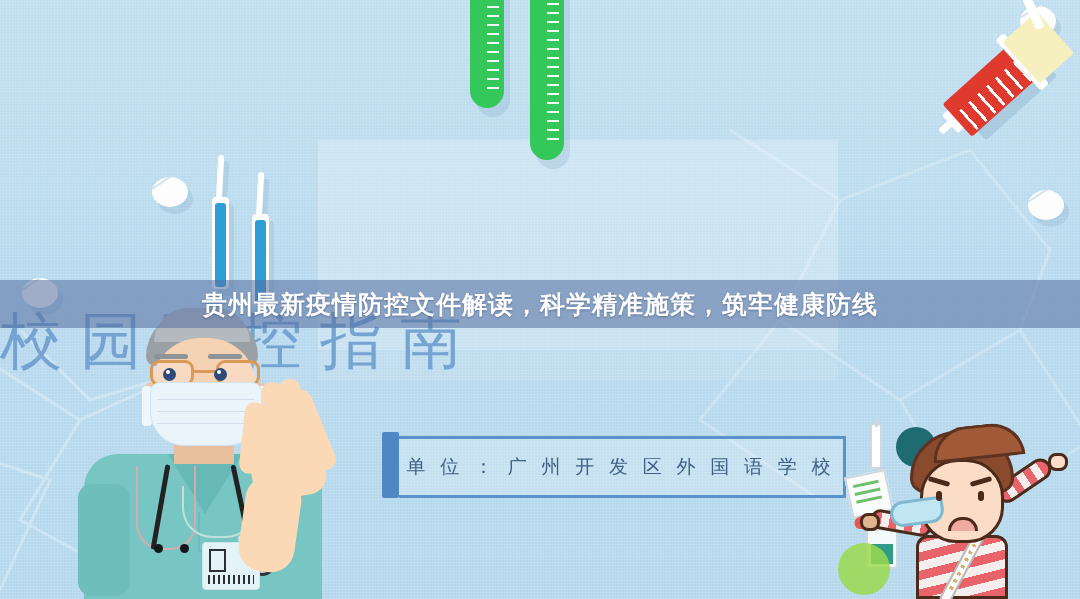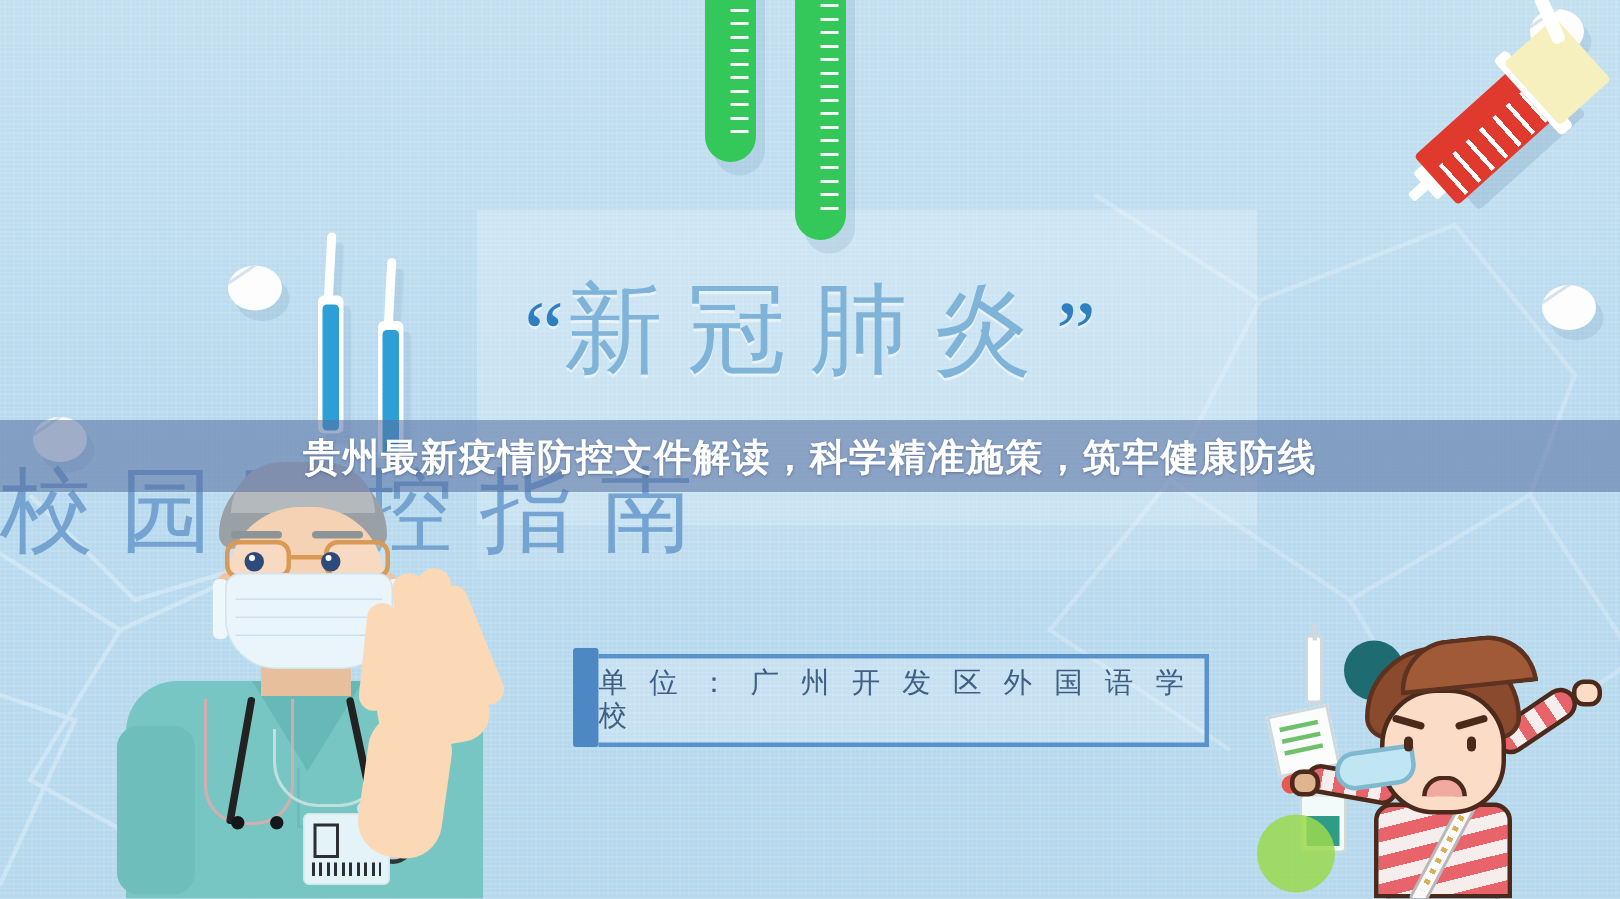--- a/index.html
+++ b/index.html
@@ -132,21 +132,21 @@
   .poster-sub{
     position:absolute; left:0; right:0; top:310px;
     text-align:left;
     font-family:"Liberation Serif","DejaVu Serif",serif;
     font-size:62px; letter-spacing:18px; color:#6f9fd0;
     white-space:nowrap; line-height:1; opacity:.92;
   }
 
   
   .unit-box{
-    position:absolute; left:382px; top:432px; width:424px; height:66px;
+    position:absolute; left:382px; top:432px; width:464px; height:66px;
   }
   .unit-bar{
     position:absolute; left:0; top:0; width:17px; height:66px;
     background:#4d87c4; border-radius:2px;
   }
   .unit-inner{
     position:absolute; left:17px; top:4px; right:0; bottom:0;
     border:3px solid #5a93cb; border-left:none;
     background:rgba(255,255,255,.20);
     display:flex; flex-direction:column; align-items:center; justify-content:center;
@@ -486,23 +486,20 @@
   <div class="syringe">
     <div class="syr-needle"></div>
     <div class="syr-hub"></div>
     <div class="syr-barrel"></div>
     <div class="syr-ticks"></div>
     <div class="syr-flange"></div>
     <div class="syr-plunger"></div>
     <div class="syr-rod"></div>
   </div>
 
-  <div class="poster-head">
-    <span class="qm">“</span><span>新冠肺炎</span><span class="qm">”</span>
-  </div>
 
   <div class="poster-sub">校园防控指南</div>
 
   <div class="unit-box">
     <div class="unit-bar"></div>
     <div class="unit-inner">
       <div class="unit-l1">单 位 ： 广 州 开 发 区 外 国 语 学 校</div>
     </div>
   </div>
 

